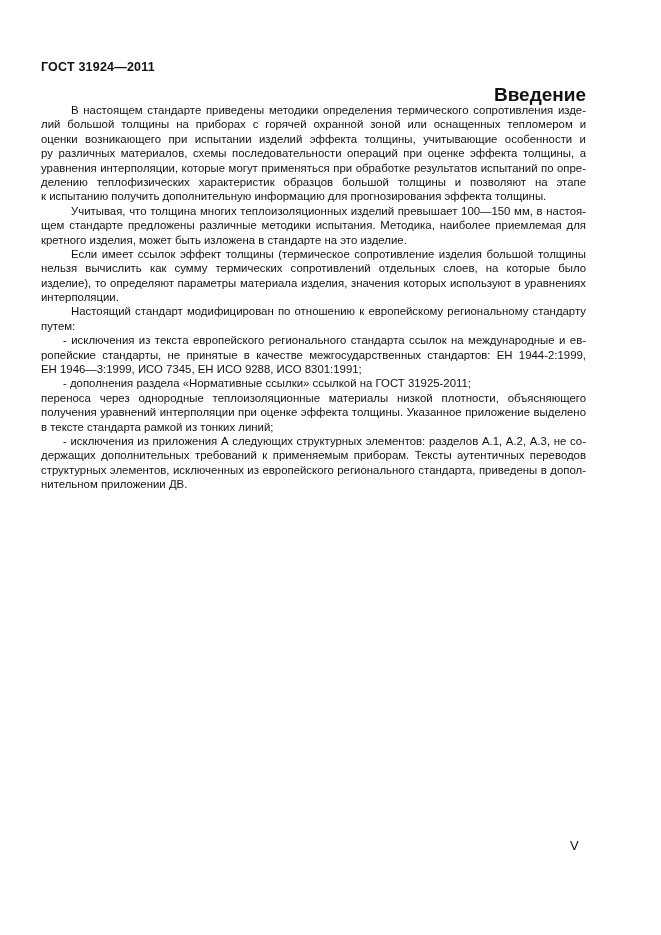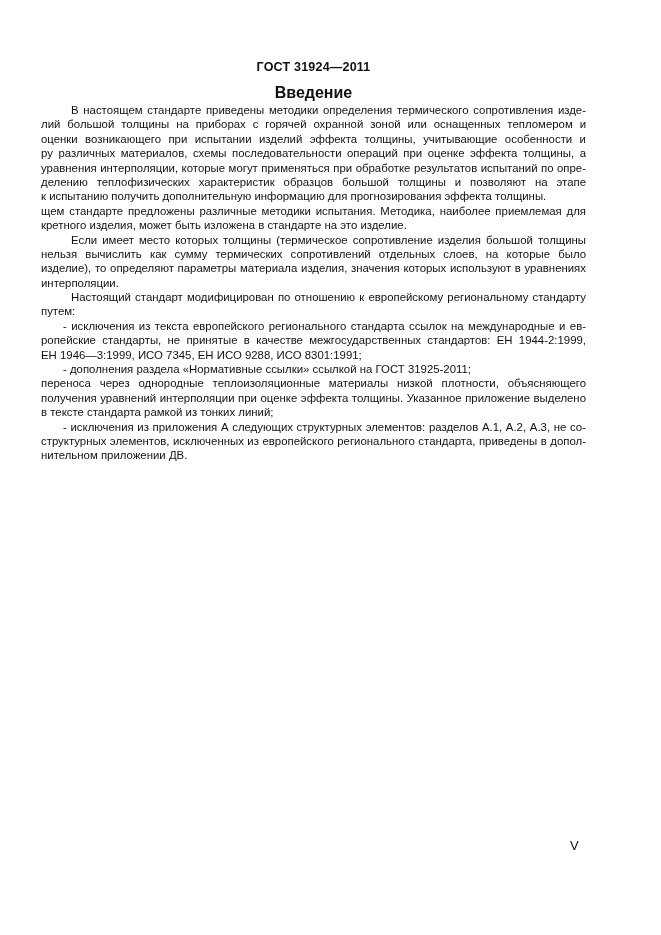--- a/index.html
+++ b/index.html
@@ -14,32 +14,32 @@
     background: #ffffff;
     font-family: "Liberation Sans", sans-serif;
     color: #111111;
     overflow: hidden;
   }
   .doc-number {
     position: absolute;
     top: 60px;
     left: 41px;
     width: 545px;
-    text-align: center;
+    text-align: left;
     font-size: 12.5px;
     font-weight: bold;
     letter-spacing: 0.2px;
   }
   .doc-title {
     position: absolute;
     top: 84px;
     left: 41px;
     width: 545px;
-    text-align: center;
-    font-size: 16px;
+    text-align: right;
+    font-size: 19px;
     font-weight: bold;
   }
   .text-block {
     position: absolute;
     top: 103px;
     left: 41px;
     width: 545px;
     font-size: 11.4px;
     line-height: 14.4px;
   }
@@ -73,25 +73,26 @@
       <div class="para paragraph">
         <div class="line first">В настоящем стандарте приведены методики определения термического сопротивления изде-</div>
         <div class="line">лий большой толщины на приборах с горячей охранной зоной или оснащенных тепломером и правила</div>
         <div class="line">оценки возникающего при испытании изделий эффекта толщины, учитывающие особенности и структу-</div>
         <div class="line">ру различных материалов, схемы последовательности операций при оценке эффекта толщины, а также</div>
         <div class="line">уравнения интерполяции, которые могут применяться при обработке результатов испытаний по опре-</div>
         <div class="line">делению теплофизических характеристик образцов большой толщины и позволяют на этапе подготовки</div>
         <div class="line last">к испытанию получить дополнительную информацию для прогнозирования эффекта толщины.</div>
       </div>
       <div class="para paragraph">
+        <div class="line first">Учитывая, что толщина многих теплоизоляционных изделий превышает 100—150 мм, в настоя-</div>
         <div class="line">щем стандарте предложены различные методики испытания. Методика, наиболее приемлемая для кон-</div>
         <div class="line last">кретного изделия, может быть изложена в стандарте на это изделие.</div>
       </div>
       <div class="para paragraph">
-        <div class="line first">Если имеет место которых толщины (термическое сопротивление изделия большой толщины</div>
+        <div class="line first">Если имеет ссылок эффект толщины (термическое сопротивление изделия большой толщины</div>
         <div class="line">нельзя вычислить как сумму термических сопротивлений отдельных слоев, на которые было разрезано</div>
         <div class="line">изделие), то определяют параметры материала изделия, значения которых используют в уравнениях</div>
         <div class="line last">интерполяции.</div>
       </div>
       <div class="para paragraph">
         <div class="line first">Настоящий стандарт модифицирован по отношению к европейскому региональному стандарту</div>
         <div class="line last">путем:</div>
       </div>
       <div class="para bullet">
         <div class="line first">- исключения из текста европейского регионального стандарта ссылок на международные и ев-</div>
@@ -101,19 +102,20 @@
       <div class="para bullet">
         <div class="line first last">- дополнения раздела «Нормативные ссылки» ссылкой на ГОСТ 31925-2011;</div>
       </div>
       <div class="para bullet">
         <div class="line">переноса через однородные теплоизоляционные материалы низкой плотности, объясняющего принцип</div>
         <div class="line">получения уравнений интерполяции при оценке эффекта толщины. Указанное приложение выделено</div>
         <div class="line last">в тексте стандарта рамкой из тонких линий;</div>
       </div>
       <div class="para bullet">
         <div class="line first">- исключения из приложения А следующих структурных элементов: разделов А.1, А.2, А.3, не со-</div>
+        <div class="line">держащих дополнительных требований к применяемым приборам. Тексты аутентичных переводов</div>
         <div class="line">структурных элементов, исключенных из европейского регионального стандарта, приведены в допол-</div>
         <div class="line last">нительном приложении ДВ.</div>
       </div>
     </div>
 
   <div class="page-number">V</div>
 </div>
 
 </body></html>

